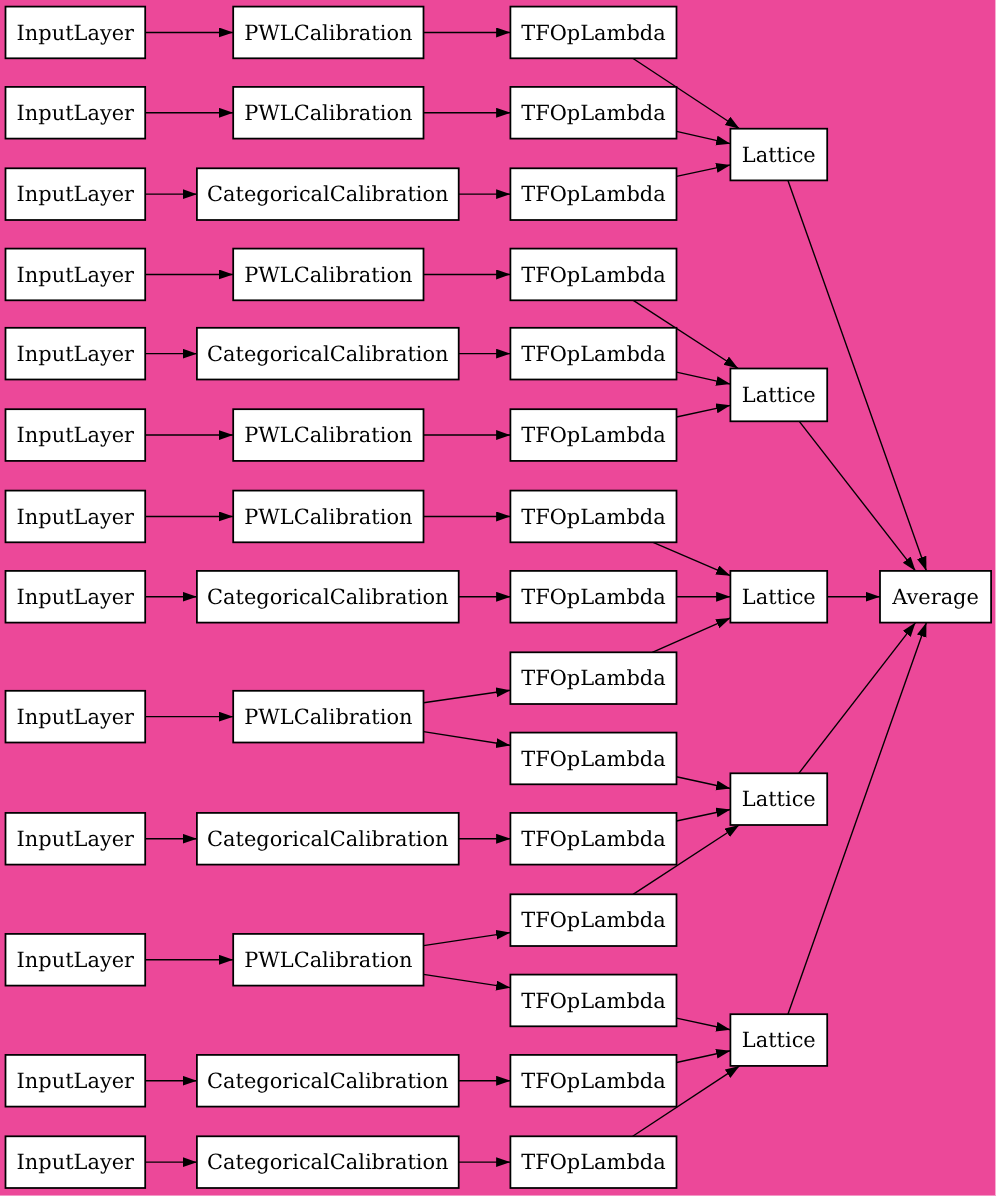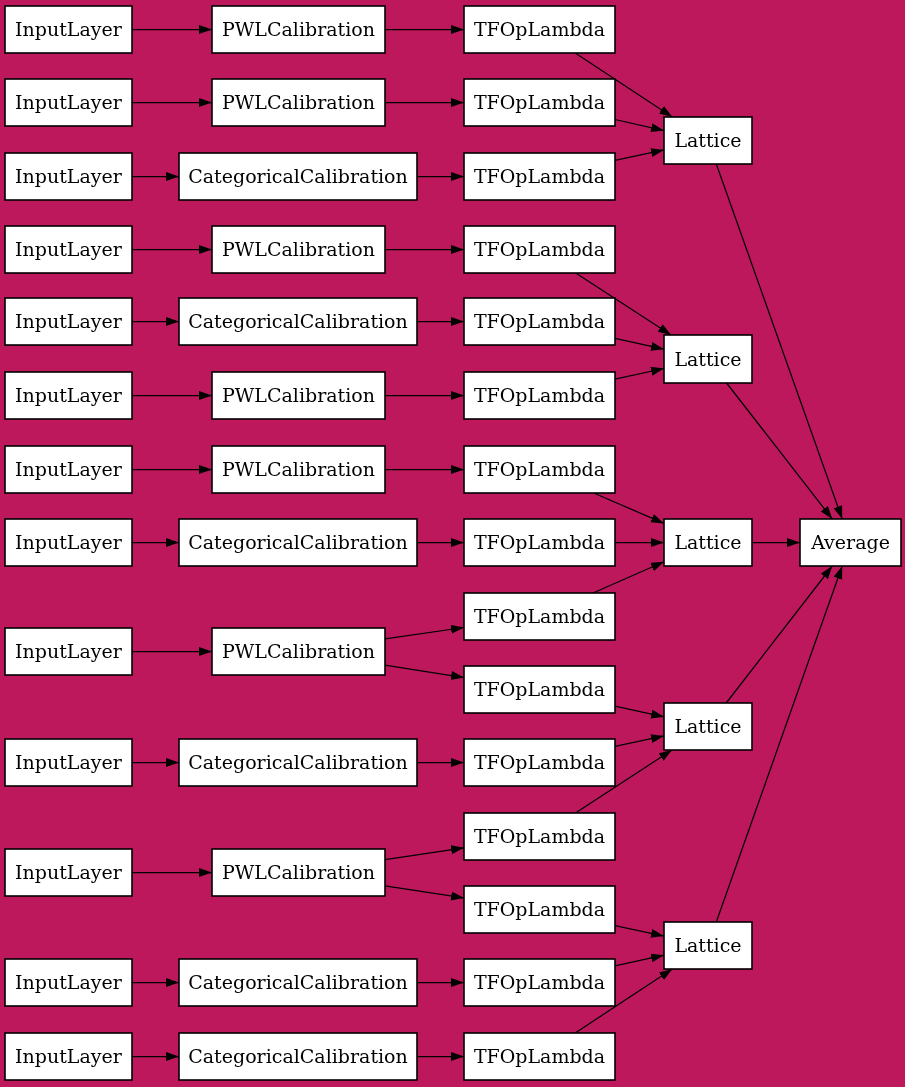--- a/index.html
+++ b/index.html
@@ -4,21 +4,21 @@
 <style>
   html, body {
     margin: 0;
     padding: 0;
     background: #ffffff;
   }
   .canvas {
     position: relative;
     width: 905px;
     height: 1087px;
-    background: #be185d;
+    background: #ec4899;
     overflow: hidden;
   }
   svg {
     display: block;
   }
   .node-rect {
     fill: #ffffff;
     stroke: #000000;
     stroke-width: 1.6;
   }

